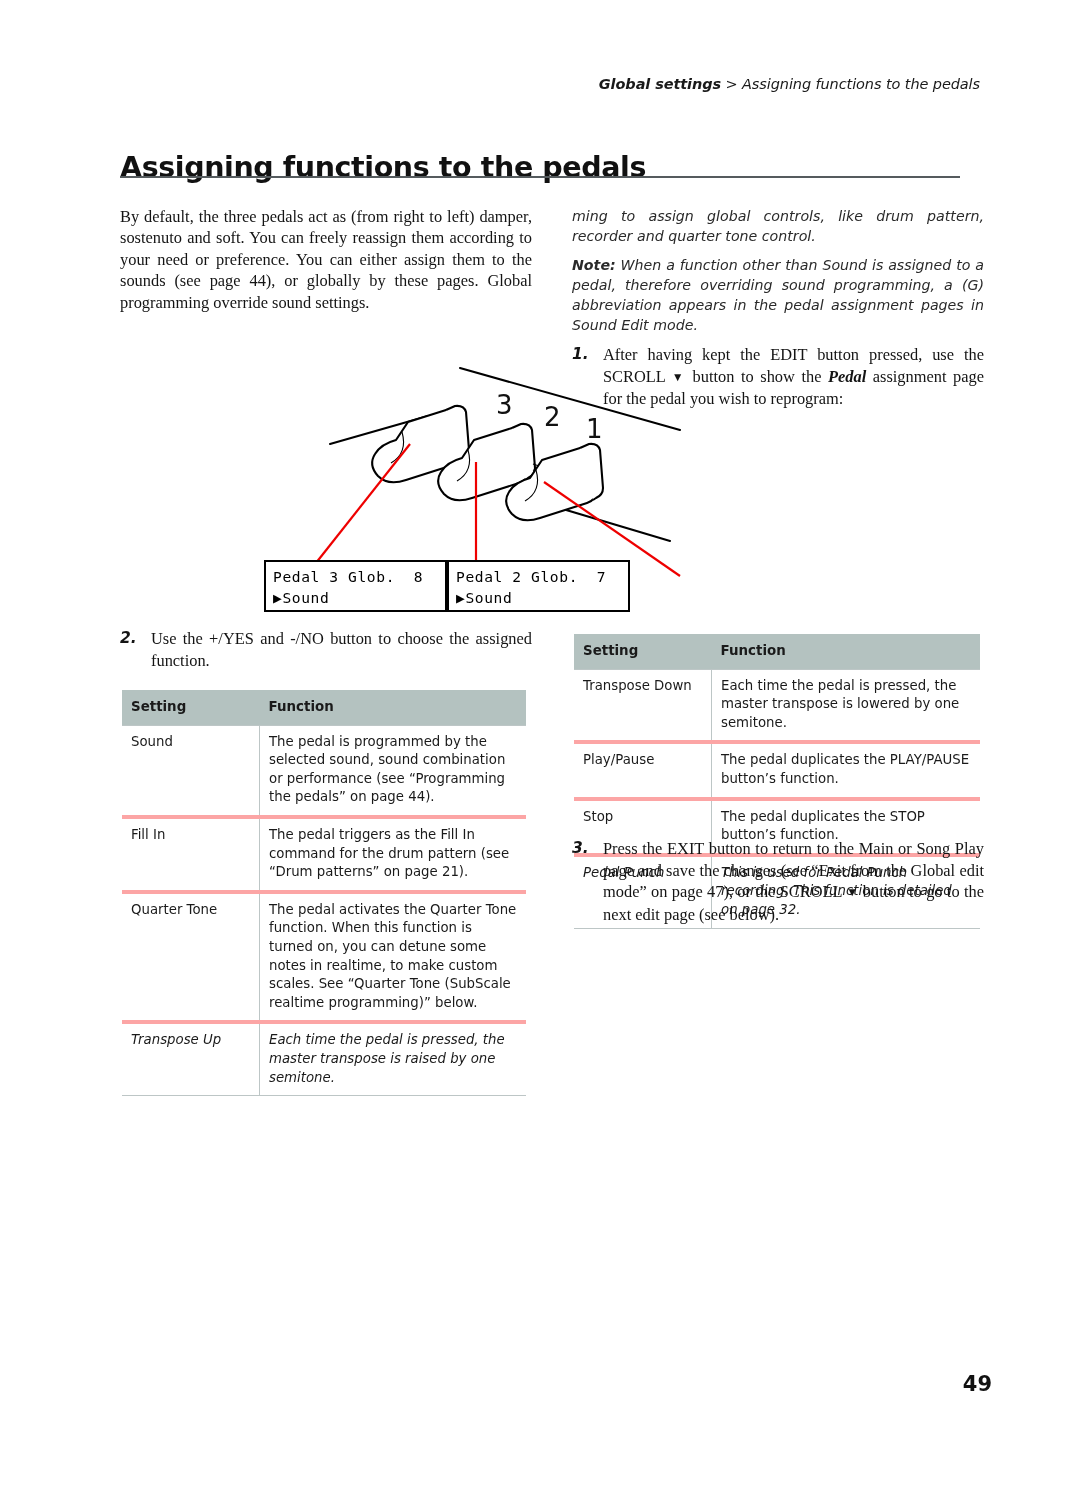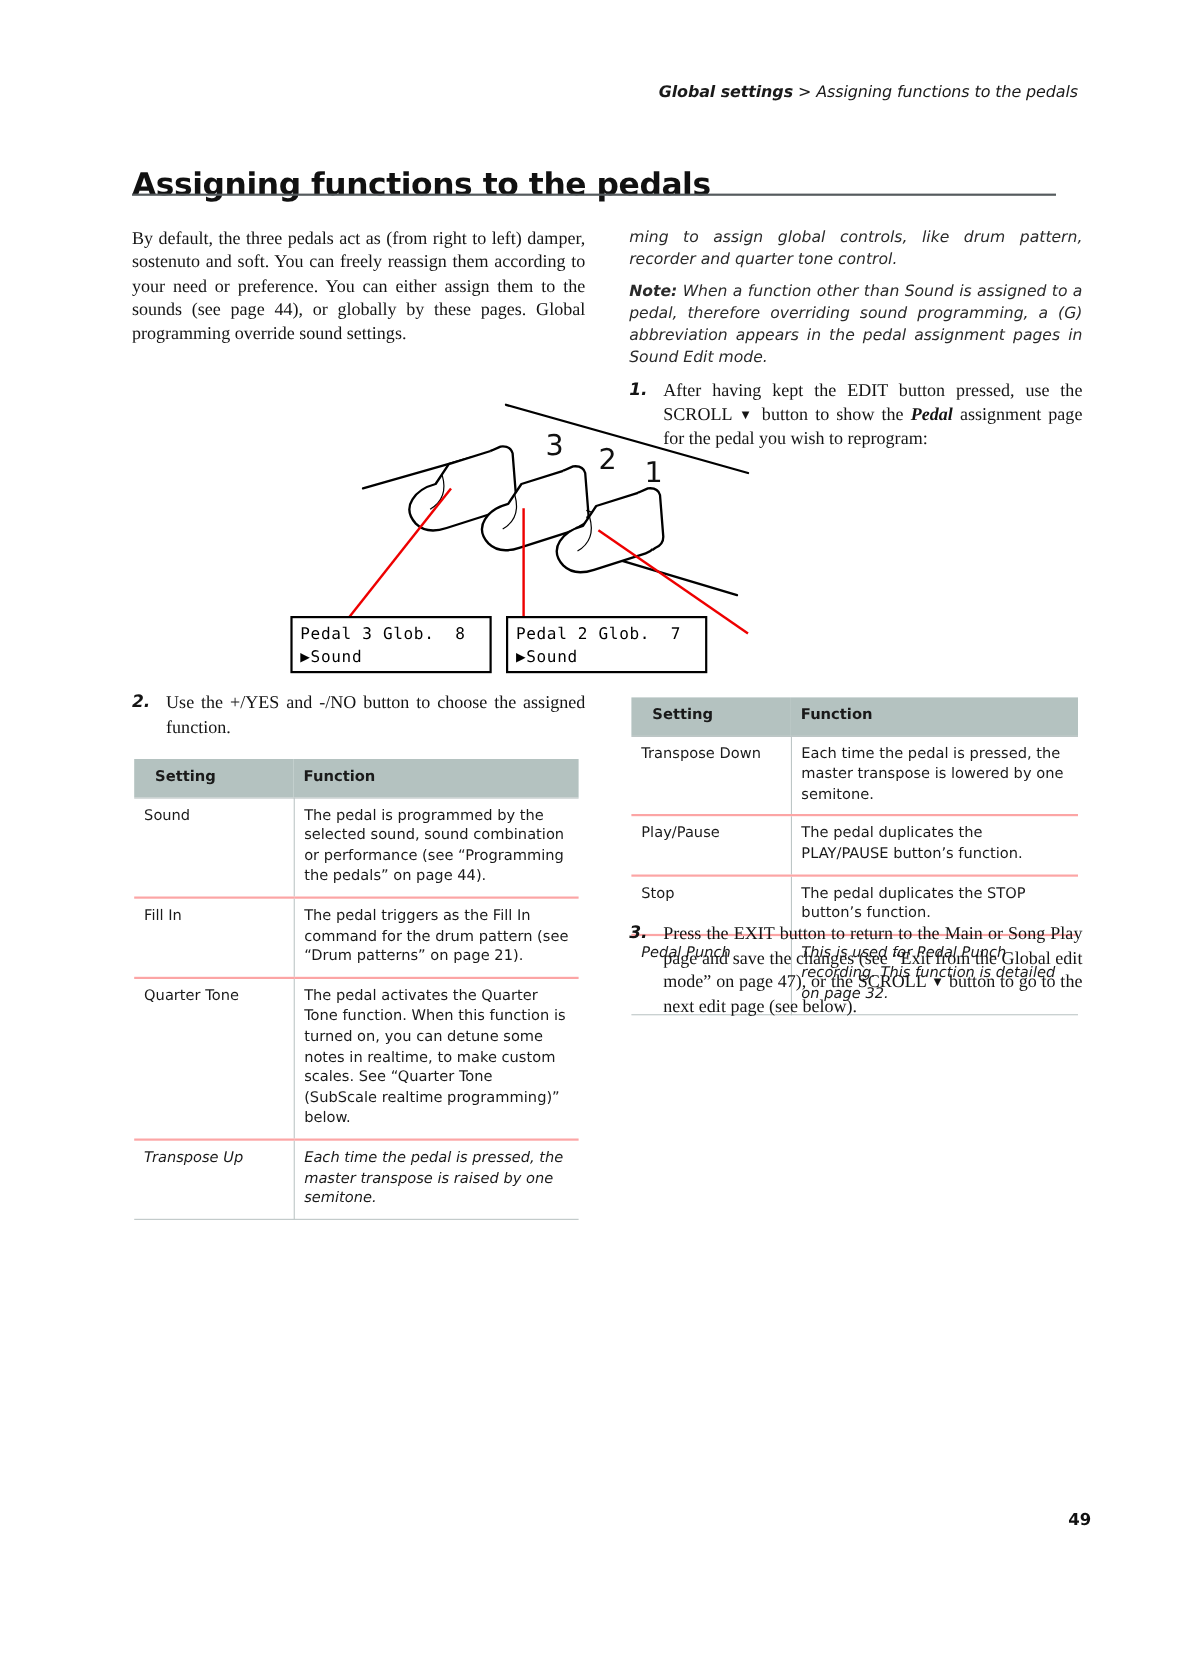--- a/index.html
+++ b/index.html
@@ -117,21 +117,20 @@
   }
   .diagram svg { display: block; }
 
   
   .lcd-row {
     position: absolute;
     left: 264px;
     top: 560px;
     width: 586px;
     display: flex;
-    gap: 13px;
   }
   .lcd {
     width: 183px;
     height: 52px;
     border: 2.4px solid #000;
     background: #fff;
     box-sizing: border-box;
     padding: 4px 0 0 7px;
     font-family: "DejaVu Sans Mono", monospace;
     font-size: 14.6px;
@@ -155,27 +154,27 @@
     text-align: left;
     font-weight: bold;
     font-size: 13.4px;
     padding: 8px 6px 8px 9px;
     border: none;
   }
   table.spec td {
     vertical-align: top;
     padding: 7px 8px 8px 9px;
     border-top: 1px solid #bdc6c6;
-    border-bottom: 2px solid #fca5a5;
+    border-bottom: 4px solid #fca5a5;
   }
   table.spec tr td:first-child {
     border-right: 1px solid #bdc6c6;
     width: 120px;
   }
-  table.spec th:first-child { width: 120px; padding-left: 19px; }
+  table.spec th:first-child { width: 120px; }
   table.spec tr:last-child td { border-bottom: 1px solid #bdc6c6; font-style: italic; }
 
   .table-left {
     position: absolute;
     left: 122px;
     top: 690px;
     width: 404px;
   }
   .table-right {
     position: absolute;
@@ -197,21 +196,21 @@
     width: 412px;
   }
 
   
   .folio {
     position: absolute;
     right: 88px;
     top: 1372px;
     font-family: "DejaVu Sans", sans-serif;
     font-weight: bold;
-    font-size: 15px;
+    font-size: 21px;
     color: #111;
   }
 </style>
 </head>
 <body>
 
 <div class="run-head">
   <b>Global settings</b><span> &gt; </span><span>Assigning functions to the pedals</span>
 </div>
 

